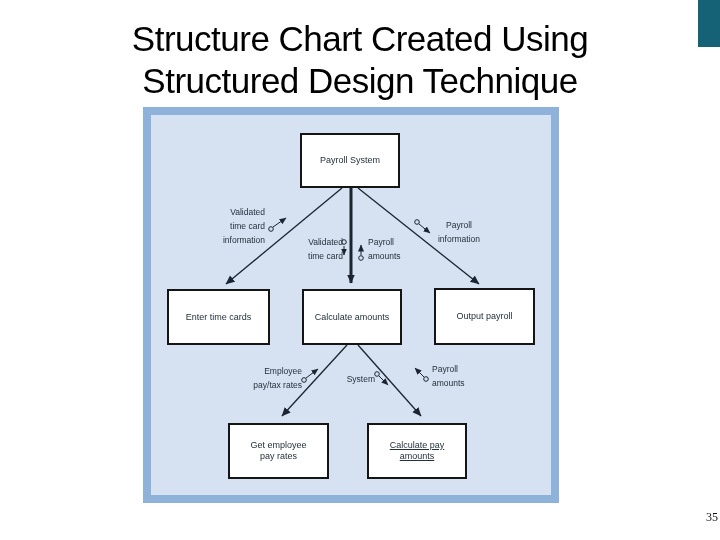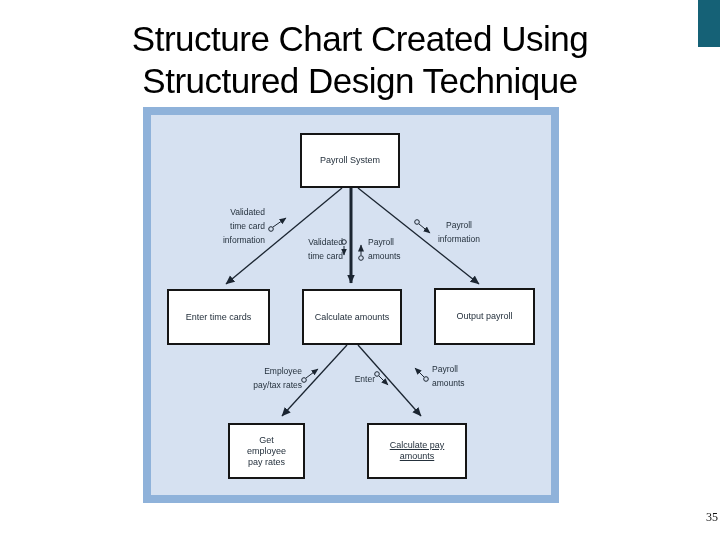--- a/index.html
+++ b/index.html
@@ -26,21 +26,21 @@
 
   
   .box{position:absolute;box-sizing:border-box;background:#ffffff;border:2px solid #151515;
        display:flex;align-items:center;justify-content:center;text-align:center;
        color:#25313d;font-size:9px;line-height:11px;white-space:nowrap;}
   .box.wrap2{white-space:normal;padding:0 20px;}
   .b-payroll-system   {left:149px;top:18px;width:100px;height:55px;}
   .b-enter-time-cards {left:16px;top:174px;width:103px;height:56px;}
   .b-calculate-amounts{left:151px;top:174px;width:100px;height:56px;}
   .b-output-payroll   {left:283px;top:173px;width:101px;height:57px;}
-  .b-get-employee     {left:77px;top:308px;width:77px;height:56px;}
+  .b-get-employee     {left:77px;top:308px;width:101px;height:56px;}
   .b-calc-pay         {left:216px;top:308px;width:100px;height:56px;text-decoration:underline;}
 
   
   .flow{position:absolute;color:#25313d;font-size:8.5px;line-height:14px;}
   .fl-vtci {left:66px;top:90px;width:48px;text-align:right;}
   .fl-vtc  {left:146px;top:120px;width:46px;text-align:right;}
   .fl-pau  {left:217px;top:120px;width:40px;text-align:left;}
   .fl-pi   {left:282px;top:103px;width:52px;text-align:center;}
   .fl-eptr {left:97px;top:249px;width:54px;text-align:right;}
   .fl-rates{left:194px;top:257px;width:30px;text-align:right;}
@@ -102,21 +102,21 @@
       <div class="box b-calculate-amounts">Calculate amounts</div>
       <div class="box b-output-payroll">Output payroll</div>
       <div class="box wrap2 b-get-employee">Get employee pay rates</div>
       <div class="box wrap2 b-calc-pay">Calculate pay amounts</div>
 
       <div class="flow fl-vtci">Validated time card information</div>
       <div class="flow fl-vtc">Validated time card</div>
       <div class="flow fl-pau">Payroll amounts</div>
       <div class="flow fl-pi">Payroll information</div>
       <div class="flow fl-eptr">Employee pay/tax rates</div>
-      <div class="flow fl-rates">Enter</div>
+      <div class="flow fl-rates">System</div>
       <div class="flow fl-pal">Payroll amounts</div>
 
     </div>
   </div>
 
   <div class="pagenum">35</div>
 
 </div>
 
 </body></html>

